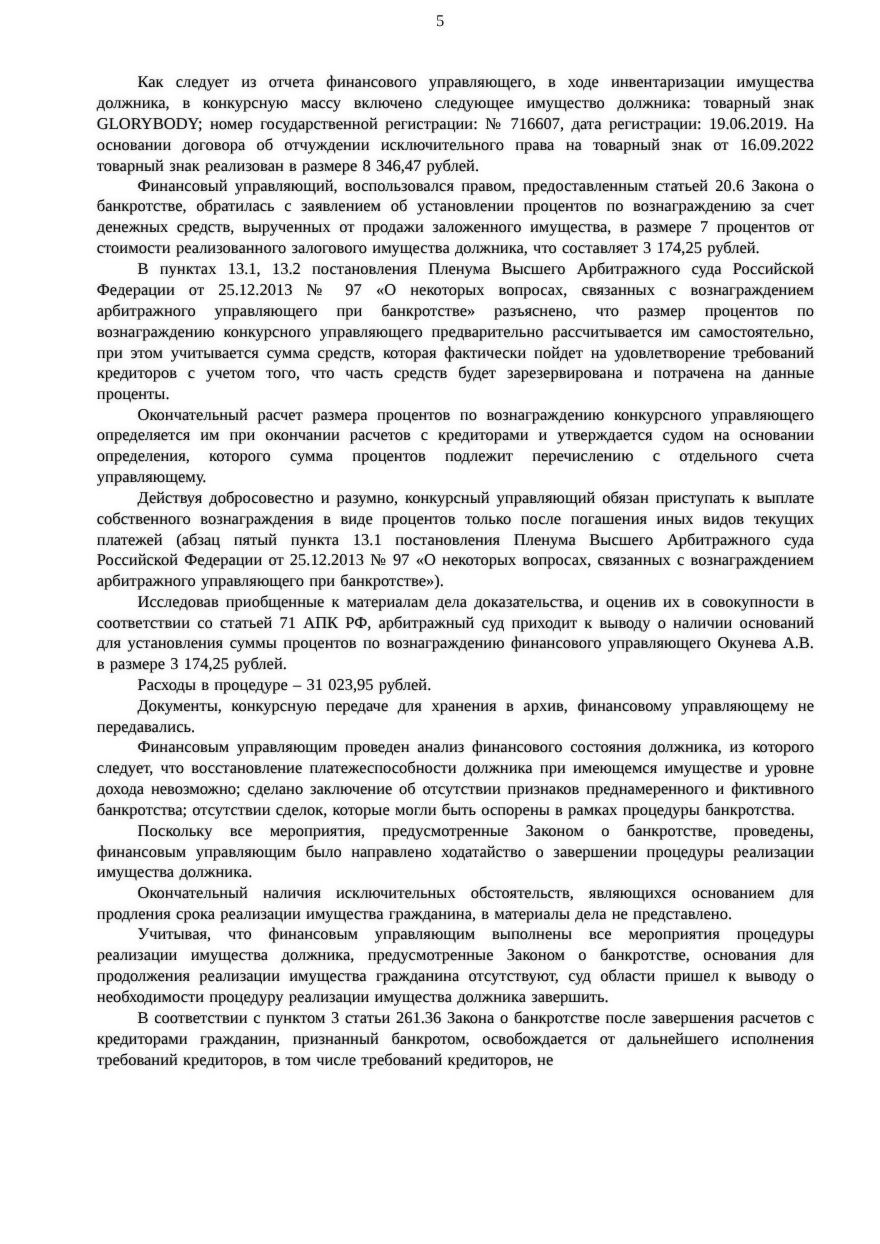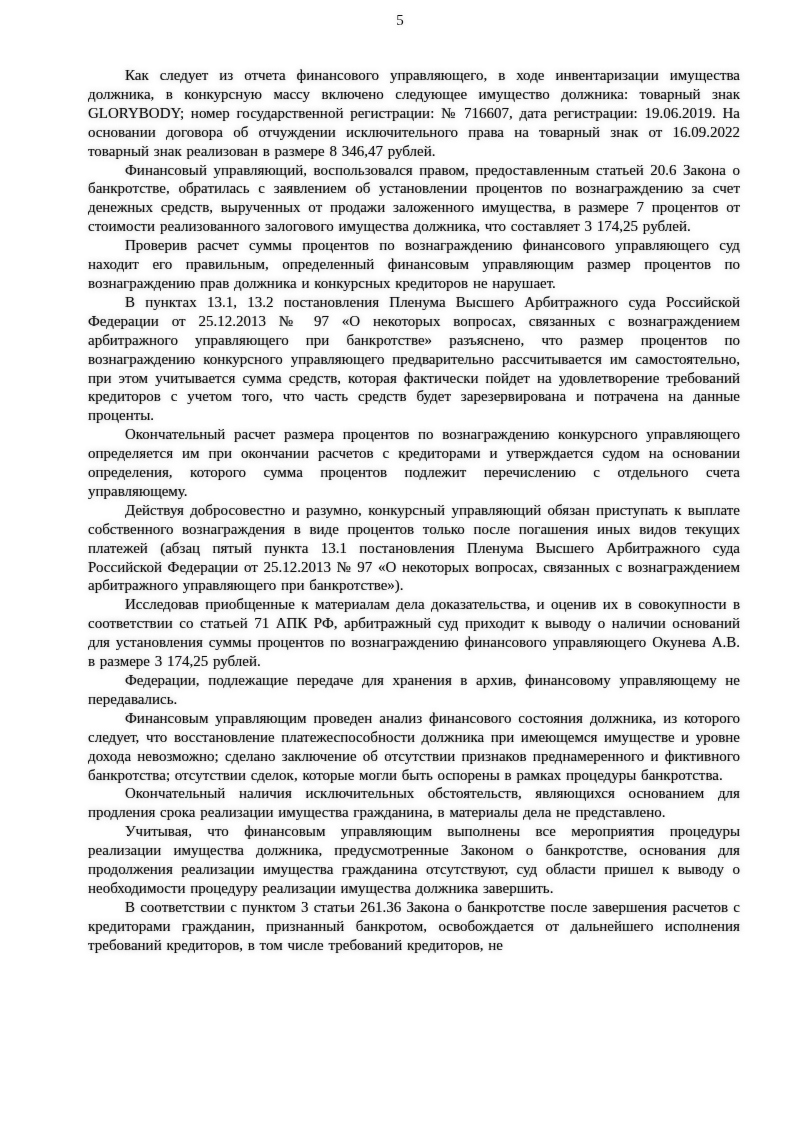--- a/index.html
+++ b/index.html
@@ -42,24 +42,25 @@
 </style>
 </head>
 <body>
 
 <div class="page">
   <div class="page-number">5</div>
 
   <div class="content">
     <p>Как следует из отчета финансового управляющего, в ходе инвентаризации имущества должника, в конкурсную массу включено следующее имущество должника: товарный знак GLORYBODY; номер государственной регистрации: №&nbsp;716607, дата регистрации: 19.06.2019. На основании договора об отчуждении исключительного права на товарный знак от 16.09.2022 товарный знак реализован в размере 8&nbsp;346,47 рублей.</p>
     <p>Финансовый управляющий, воспользовался правом, предоставленным статьей 20.6 Закона о банкротстве, обратилась с заявлением об установлении процентов по вознаграждению за счет денежных средств, вырученных от продажи заложенного имущества, в размере 7 процентов от стоимости реализованного залогового имущества должника, что составляет 3&nbsp;174,25 рублей.</p>
-    <p>Проверив расчет суммы процентов по вознаграждению финансового управляющего суд находит его правильным, определенный финансовым управляющим размер процентов по вознаграждению прав должника и конкурсных кредиторов не нарушает.</p>
     <p>В пунктах 13.1, 13.2 постановления Пленума Высшего Арбитражного суда Российской Федерации от 25.12.2013 №&nbsp;97 «О некоторых вопросах, связанных с вознаграждением арбитражного управляющего при банкротстве» разъяснено, что размер процентов по вознаграждению конкурсного управляющего предварительно рассчитывается им самостоятельно, при этом учитывается сумма средств, которая фактически пойдет на удовлетворение требований кредиторов с учетом того, что часть средств будет зарезервирована и потрачена на данные проценты.</p>
     <p>Окончательный расчет размера процентов по вознаграждению конкурсного управляющего определяется им при окончании расчетов с кредиторами и утверждается судом на основании определения, которого сумма процентов подлежит перечислению с отдельного счета управляющему.</p>
     <p>Действуя добросовестно и разумно, конкурсный управляющий обязан приступать к выплате собственного вознаграждения в виде процентов только после погашения иных видов текущих платежей (абзац пятый пункта 13.1 постановления Пленума Высшего Арбитражного суда Российской Федерации от 25.12.2013 №&nbsp;97 «О некоторых вопросах, связанных с вознаграждением арбитражного управляющего при банкротстве»).</p>
     <p>Исследовав приобщенные к материалам дела доказательства, и оценив их в совокупности в соответствии со статьей 71 АПК РФ, арбитражный суд приходит к выводу о наличии оснований для установления суммы процентов по вознаграждению финансового управляющего Окунева А.В. в размере 3&nbsp;174,25 рублей.</p>
-    <p>Федерации, подлежащие передаче для хранения в архив, финансовому управляющему не передавались.</p>
+    <p>Расходы в процедуре – 31&nbsp;023,95 рублей.</p>
+    <p>Документы, конкурсную передаче для хранения в архив, финансовому управляющему не передавались.</p>
     <p>Финансовым управляющим проведен анализ финансового состояния должника, из которого следует, что восстановление платежеспособности должника при имеющемся имуществе и уровне дохода невозможно; сделано заключение об отсутствии признаков преднамеренного и фиктивного банкротства; отсутствии сделок, которые могли быть оспорены в рамках процедуры банкротства.</p>
+    <p>Поскольку все мероприятия, предусмотренные Законом о банкротстве, проведены, финансовым управляющим было направлено ходатайство о завершении процедуры реализации имущества должника.</p>
     <p>Окончательный наличия исключительных обстоятельств, являющихся основанием для продления срока реализации имущества гражданина, в материалы дела не представлено.</p>
     <p>Учитывая, что финансовым управляющим выполнены все мероприятия процедуры реализации имущества должника, предусмотренные Законом о банкротстве, основания для продолжения реализации имущества гражданина отсутствуют, суд области пришел к выводу о необходимости процедуру реализации имущества должника завершить.</p>
     <p>В соответствии с пунктом 3 статьи 261.36 Закона о банкротстве после завершения расчетов с кредиторами гражданин, признанный банкротом, освобождается от дальнейшего исполнения требований кредиторов, в том числе требований кредиторов, не</p>
   </div>
 </div>
 
 </body></html>

